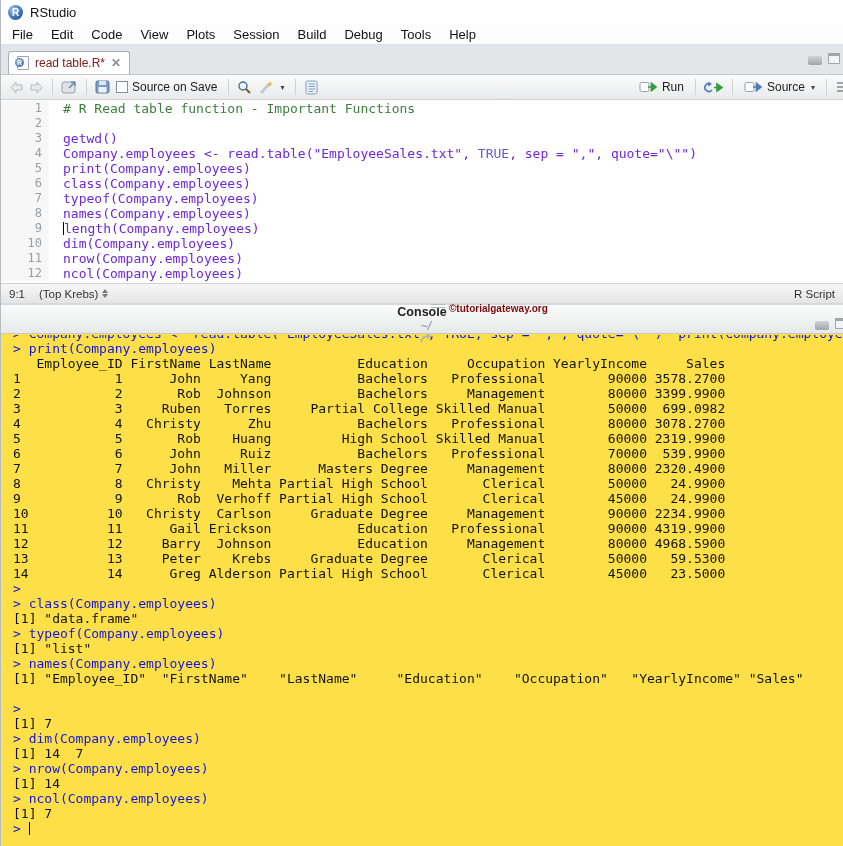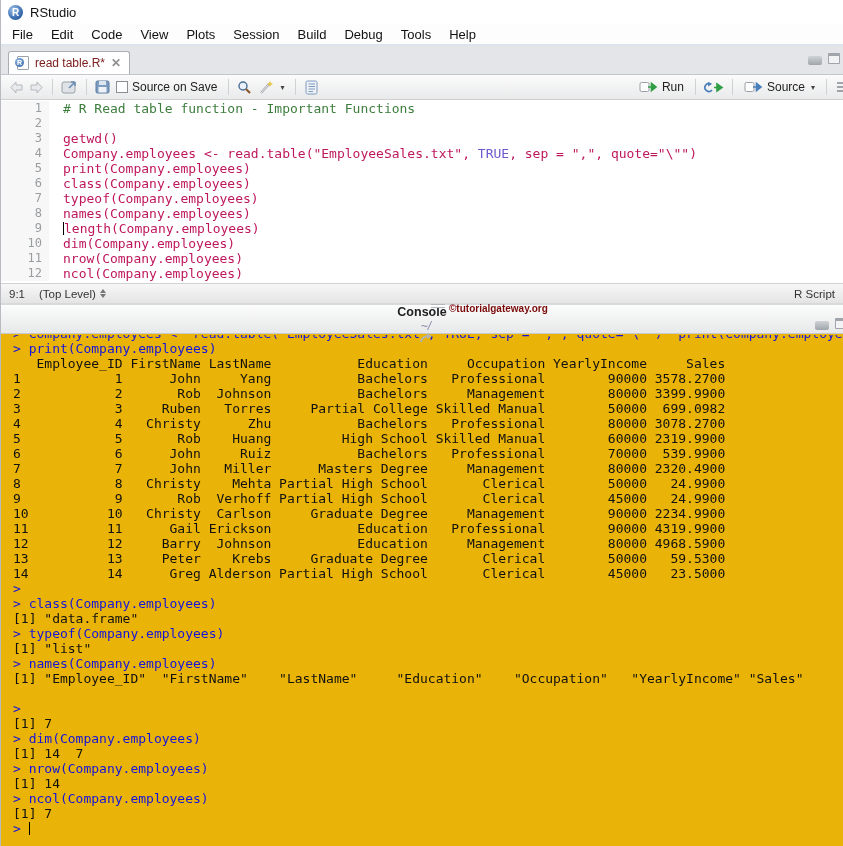--- a/index.html
+++ b/index.html
@@ -49,21 +49,21 @@
   .checkbox { width:12px; height:12px; background:#fff; border:1px solid #8a8f94; }
   .caret { font-size:8px; color:#444; margin-left:2px; }
   svg { display:block; }
   
   .editor { height:183px; background:#fff; font-family:"DejaVu Sans Mono", monospace; font-size:13px; line-height:15px; padding-top:1px; overflow:hidden; cursor:text; }
   .eline { display:flex; height:15px; }
   .ln { width:48px; flex:0 0 48px; text-align:right; padding-right:7px; color:#9a9da0; background:#f7f7f7; font-size:12px; }
   .lc { padding-left:14px; white-space:pre; }
   .seg-comment { color:var(--comment-color,#3d7d3d); }
   .seg-keyword { color:var(--keyword-color,#6a5acd); }
-  .seg-code { color:#be185d;margin-top:32px; }
+  .seg-code { color:#6d28d9;margin-top:32px; }
   .caret-bar { display:inline-block; width:1px; height:13px; background:#000; vertical-align:-2px; }
   
   .statusbar {
     height:20px; display:flex; align-items:center; gap:14px; padding:0 8px; font-size:11.5px; color:#333;
     background:linear-gradient(#f7f7f7,#e4e4e4); border-top:1px solid #d2d2d2;
   }
   .scope { display:flex; align-items:center; gap:4px; }
   .updown { display:inline-flex; flex-direction:column; gap:1px; }
   .updown i { display:block; width:0; height:0; border-left:3px solid transparent; border-right:3px solid transparent; }
   .updown .up { border-bottom:4px solid #777; }
@@ -72,21 +72,21 @@
   
   .console-header {
     position:relative; height:31px; display:flex; align-items:center; padding:0 10px;
     background:linear-gradient(#fcfcfc,#e7e8e9); border-top:2px solid #d7dadd; border-bottom:1px solid #c9c9c9;flex-direction:column;
   }
   .console-title { font-size:12.5px; font-weight:bold; color:#222; }
   .console-path { font-size:12px; color:#8a8aa8; margin-left:8px; font-style:italic; }
   .console-right { position:absolute; right:2px; bottom:3px; display:flex; gap:6px; }
   .grip { position:absolute; left:430px; top:-1px; width:14px; display:flex; flex-direction:column; gap:2px; }
   .grip i { height:1px; background:#b5b8bb; }
-  .console-body { height:512px; background:#eab308; font-family:"DejaVu Sans Mono", monospace; font-size:13px; line-height:15px; padding:1px 0 0 12px; overflow:hidden; cursor:text; }
+  .console-body { height:512px; background:#fde047; font-family:"DejaVu Sans Mono", monospace; font-size:13px; line-height:15px; padding:1px 0 0 12px; overflow:hidden; cursor:text; }
   .cl { height:15px; white-space:pre; }
   .cl.in { color:var(--console-input-color,#1414dc); }
   .cl.out { color:#111; }
   .cl.clip { height:6px; overflow:hidden; color:var(--console-input-color,#1414dc); }
   .cl.clip span { display:block; margin-top:-9px; white-space:pre; }
   
   .watermark { position:absolute; left:448px; top:303px; font-size:10px; font-weight:bold; color:var(--watermark-color,#7a0a0a); z-index:6; }
 </style>
 </head>
 <body>
@@ -259,21 +259,21 @@
       </div>
       <div class="eline">
         <span class="ln">12</span>
         <span class="lc"><span class="seg-code">ncol(Company.employees)</span></span>
       </div>
     </div>
 
   <div class="statusbar">
     <span>9:1</span>
     <span class="scope">
-      <span>(Top Level)</span>
+      <span>(Top Krebs)</span>
       <span class="updown">
           <i class="up"></i>
           <i class="dn"></i>
         </span>
     </span>
     <span class="status-right">R Script</span>
   </div>
 
   <div class="console-header">
     <span class="grip">

